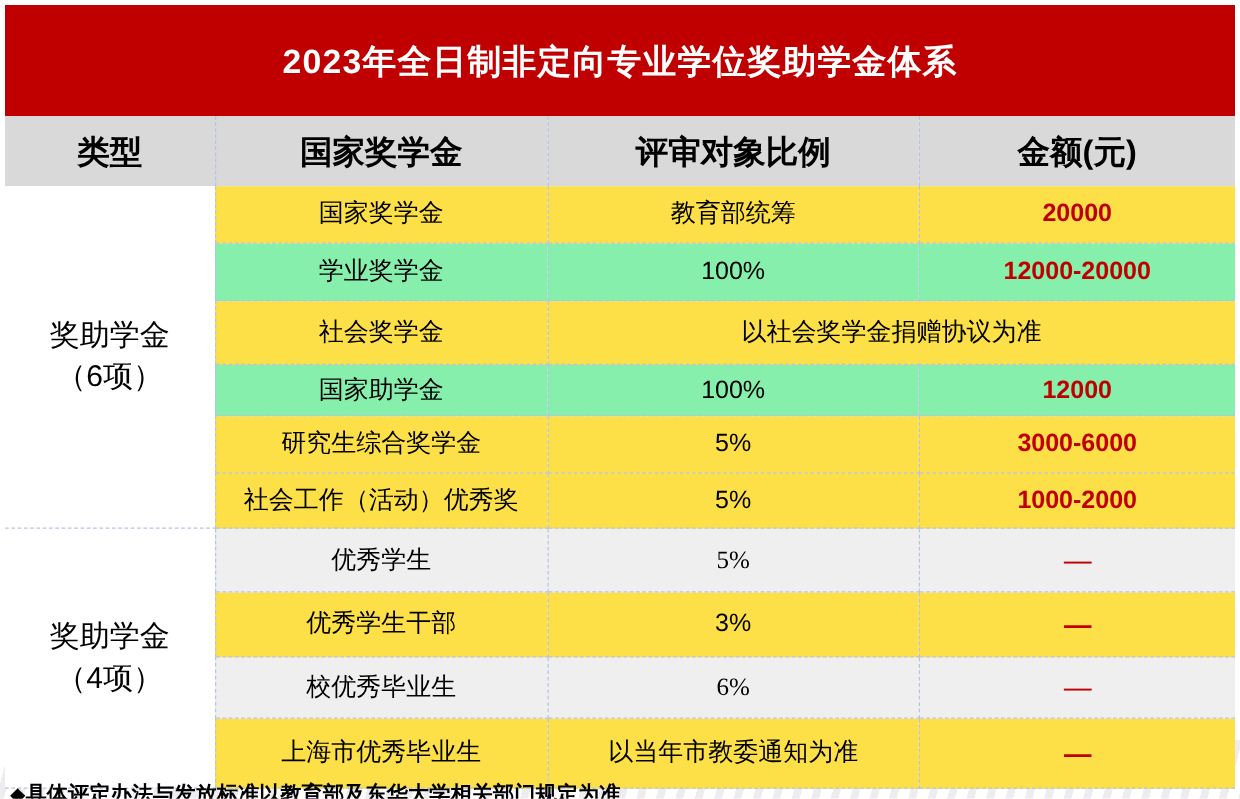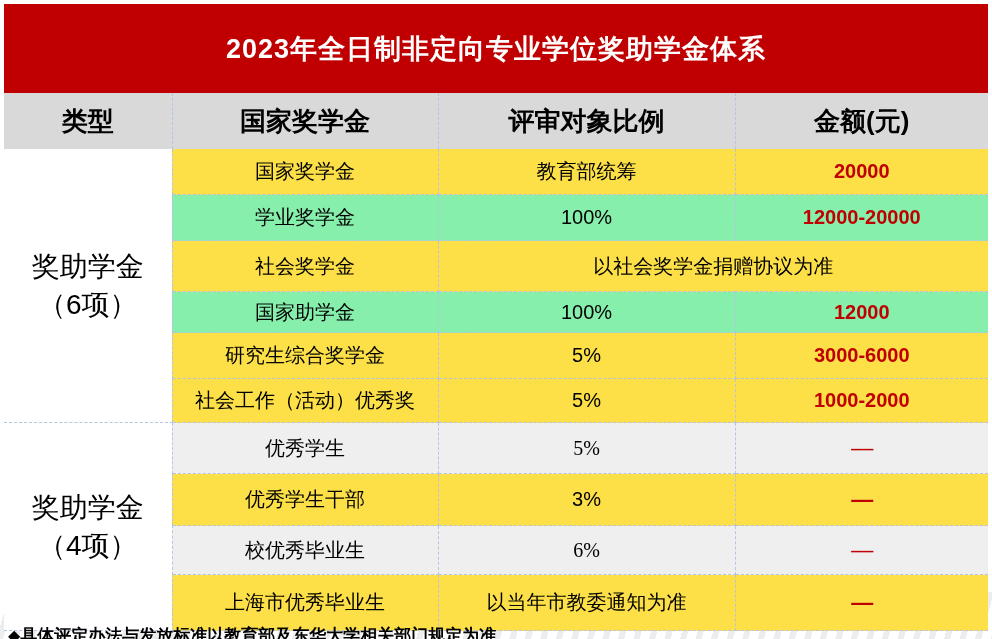--- a/index.html
+++ b/index.html
@@ -88,21 +88,21 @@
     text-align: center;
     padding: 0 4px;
     border-right: 1px dashed #b6c4e2;
     border-bottom: 1px dashed #b6c4e2;
     vertical-align: middle;
     line-height: 1.25;
   }
   td.cell.last { border-right: none; }
 
   td.group {
-    font-size: 28px;
+    font-size: 24px;
     color: #000000;
     text-align: center;
     vertical-align: middle;
     background: #ffffff;
     border-right: 1px dashed #b6c4e2;
     border-bottom: 1px dashed #b6c4e2;
     line-height: 1.35;
     padding: 0 4px;
   }
 

